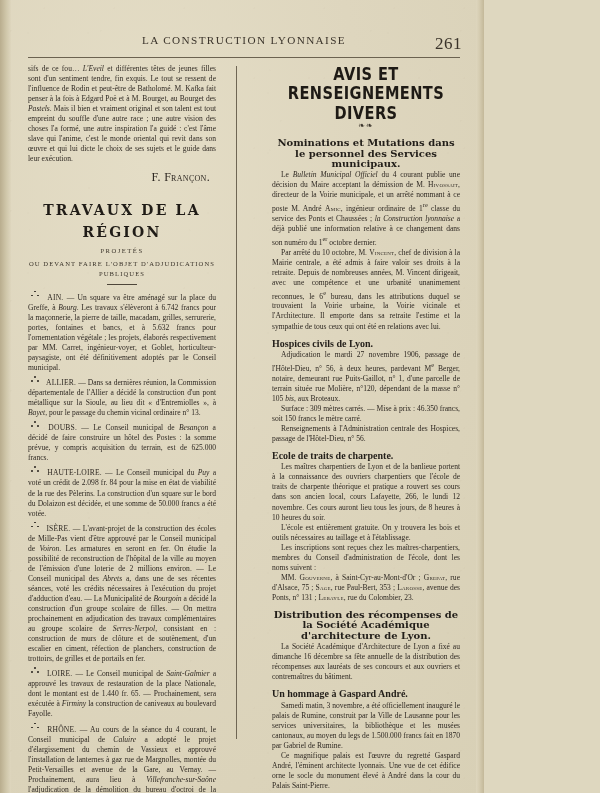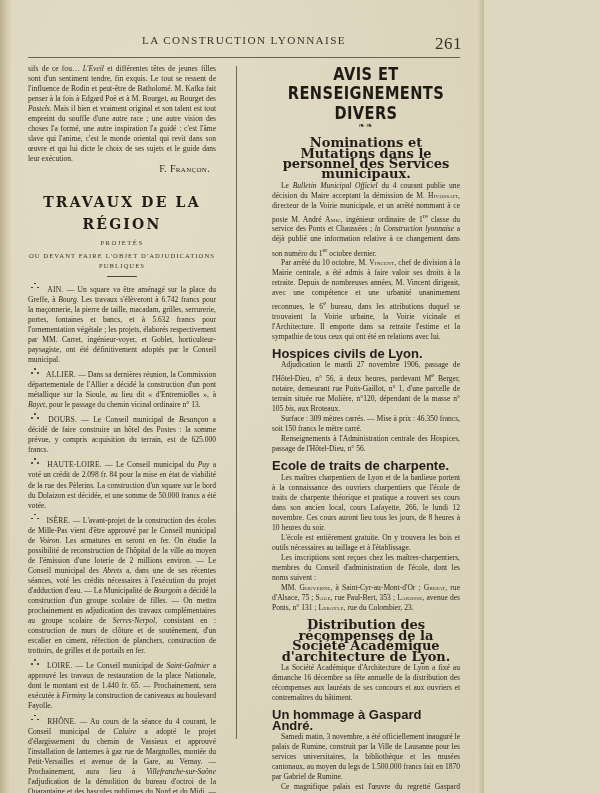--- a/index.html
+++ b/index.html
@@ -117,23 +117,23 @@
   .it { font-style: italic; }
   .sc {
     font-variant: small-caps;
     letter-spacing: .2px;
   }
   .gap-s { height: 4px; }
 
   .signature {
     text-align: right;
     font-variant: small-caps;
-    font-size: 10px;
+    font-size: 12px;
     letter-spacing: .3px;
-    margin-top: 0;
+    margin-top: 8px;
     padding-right: 6px;
   }
 
   
   .region-head {
     margin-top: 16px;
     text-align: center;
   }
   .region-title {
     font-family: "DejaVu Serif", serif;
@@ -202,30 +202,30 @@
   }
   .avis-orn {
     font-size: 8px;
     color: #3a332a;
     margin-top: 9px;
     letter-spacing: 1px;
   }
   .sec-title {
     font-family: "DejaVu Serif", serif;
     font-weight: bold;
-    font-size: 13px;
+    font-size: 10px;
     color: #221e19;
     text-align: center;
     line-height: 10.4px;
     margin: 7px 0 1px 0;
   }
   .sec-title-left {
-    font-family: Liberation Sans, sans-serif;
+    font-family: Liberation Serif, serif;
     font-weight: bold;
-    font-size: 13px;
+    font-size: 10px;
     color: #221e19;
     text-align: left;
     line-height: 10.4px;
     margin: 7px 0 1px 0;
   }
 </style>
 </head>
 <body>
 
 <div class="page">

